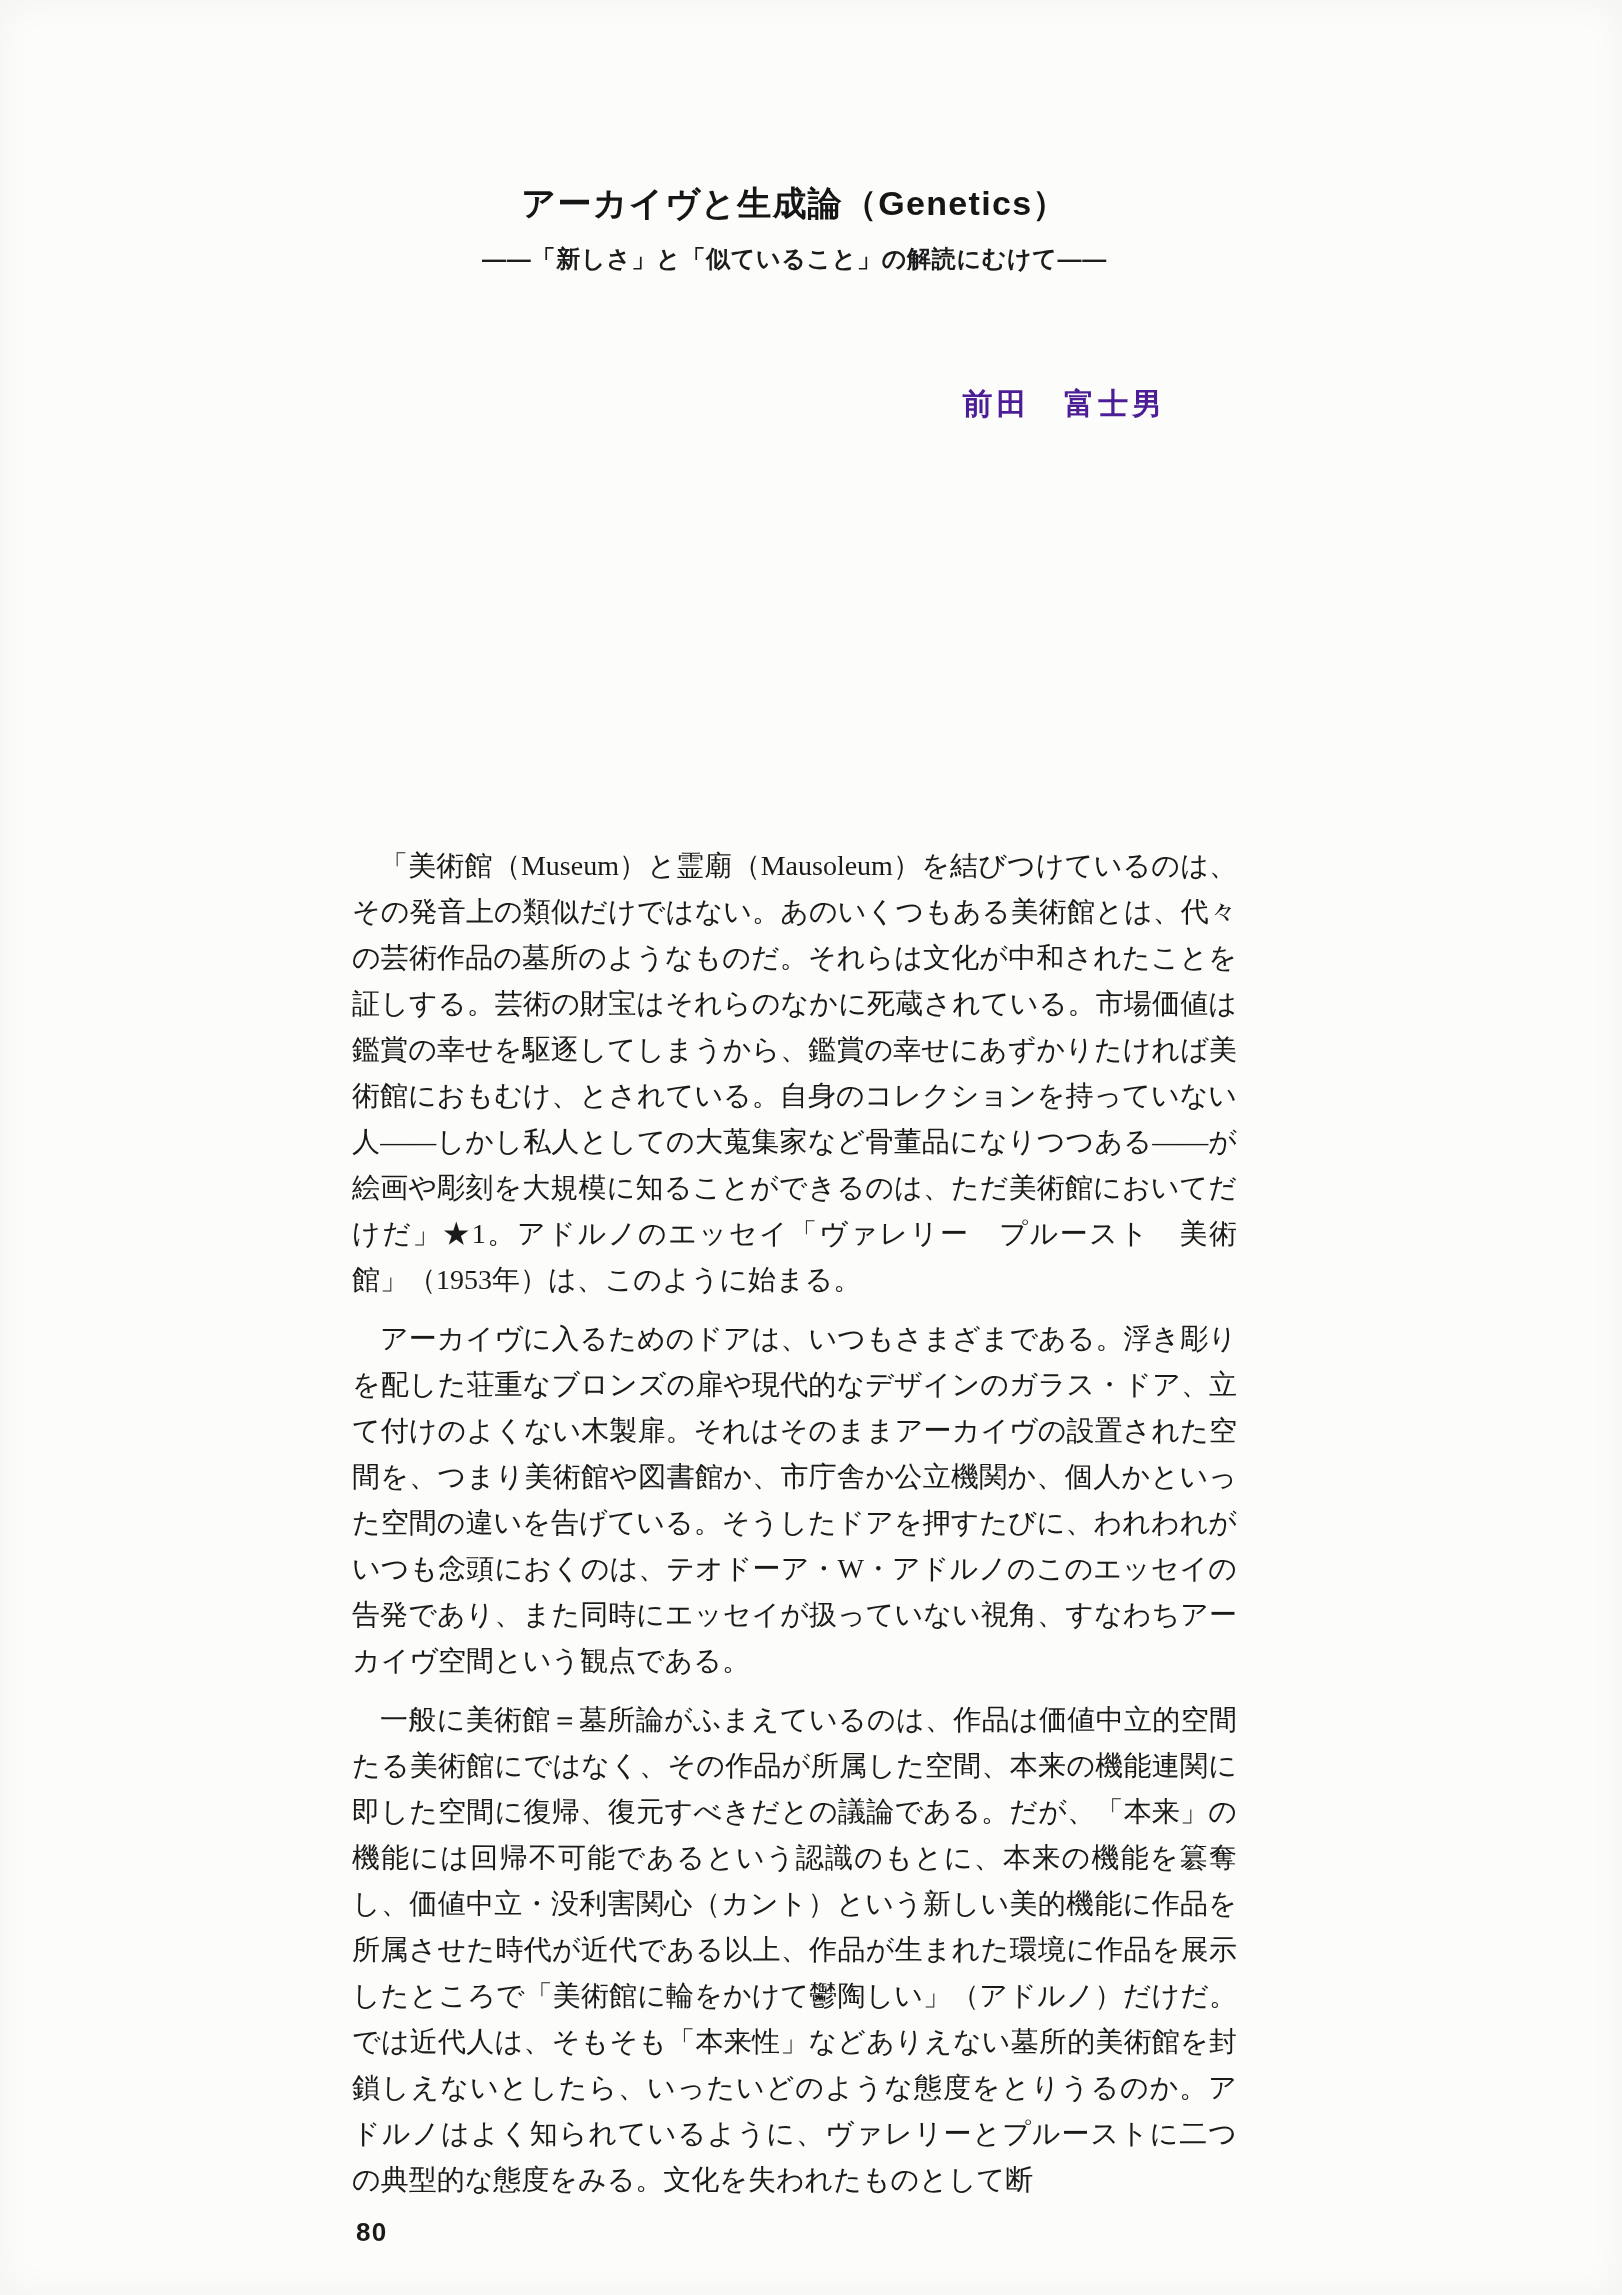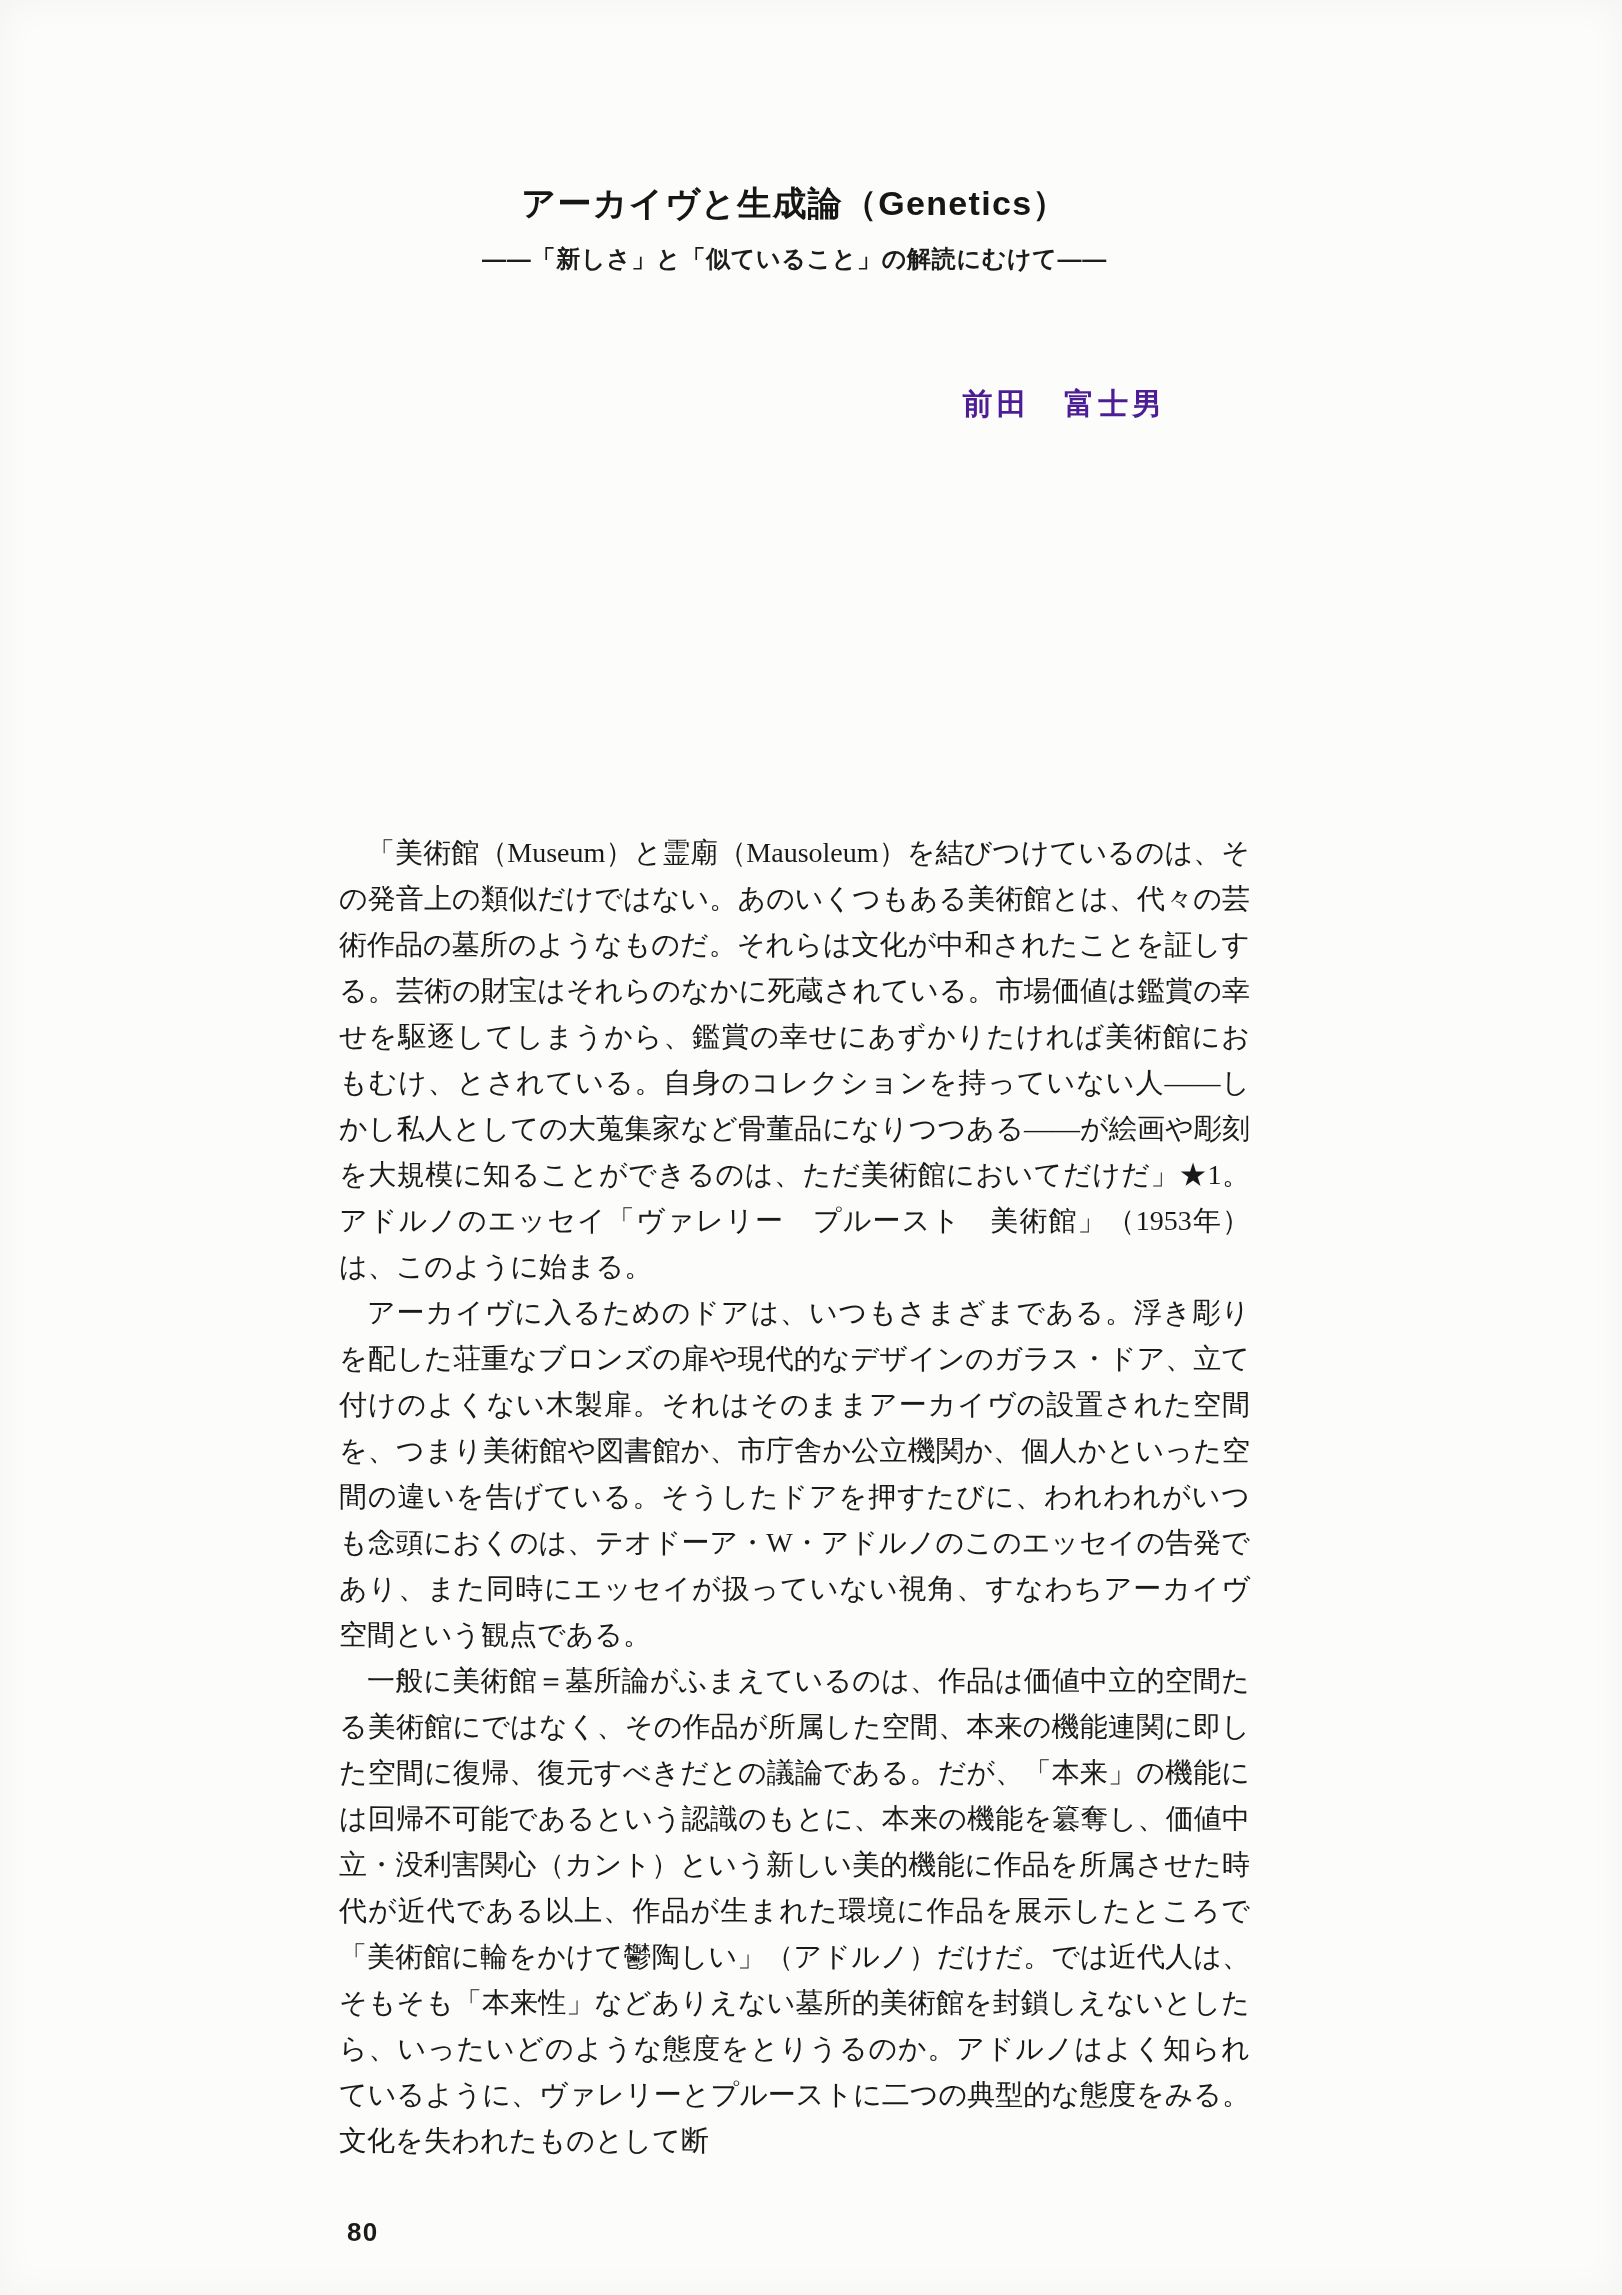--- a/index.html
+++ b/index.html
@@ -64,26 +64,26 @@
     left: 339px;
     top: 830px;
     width: 911px;
     font-family: "Liberation Serif", serif;
     font-size: 28px;
     line-height: 46px;
     text-align: justify;
     color: #1a1a1a;
   }
   .body-text p {
-    margin: 0;
+    margin: 13px;
     text-indent: 1em;
   }
   .page-number {
     position: absolute;
-    left: 347px;
+    left: 356px;
     top: 2217px;
     font-family: "Liberation Sans", sans-serif;
     font-weight: bold;
     font-size: 26px;
     letter-spacing: 1.3px;
     color: #1a1a1a;
   }
 </style>
 </head>
 <body>

